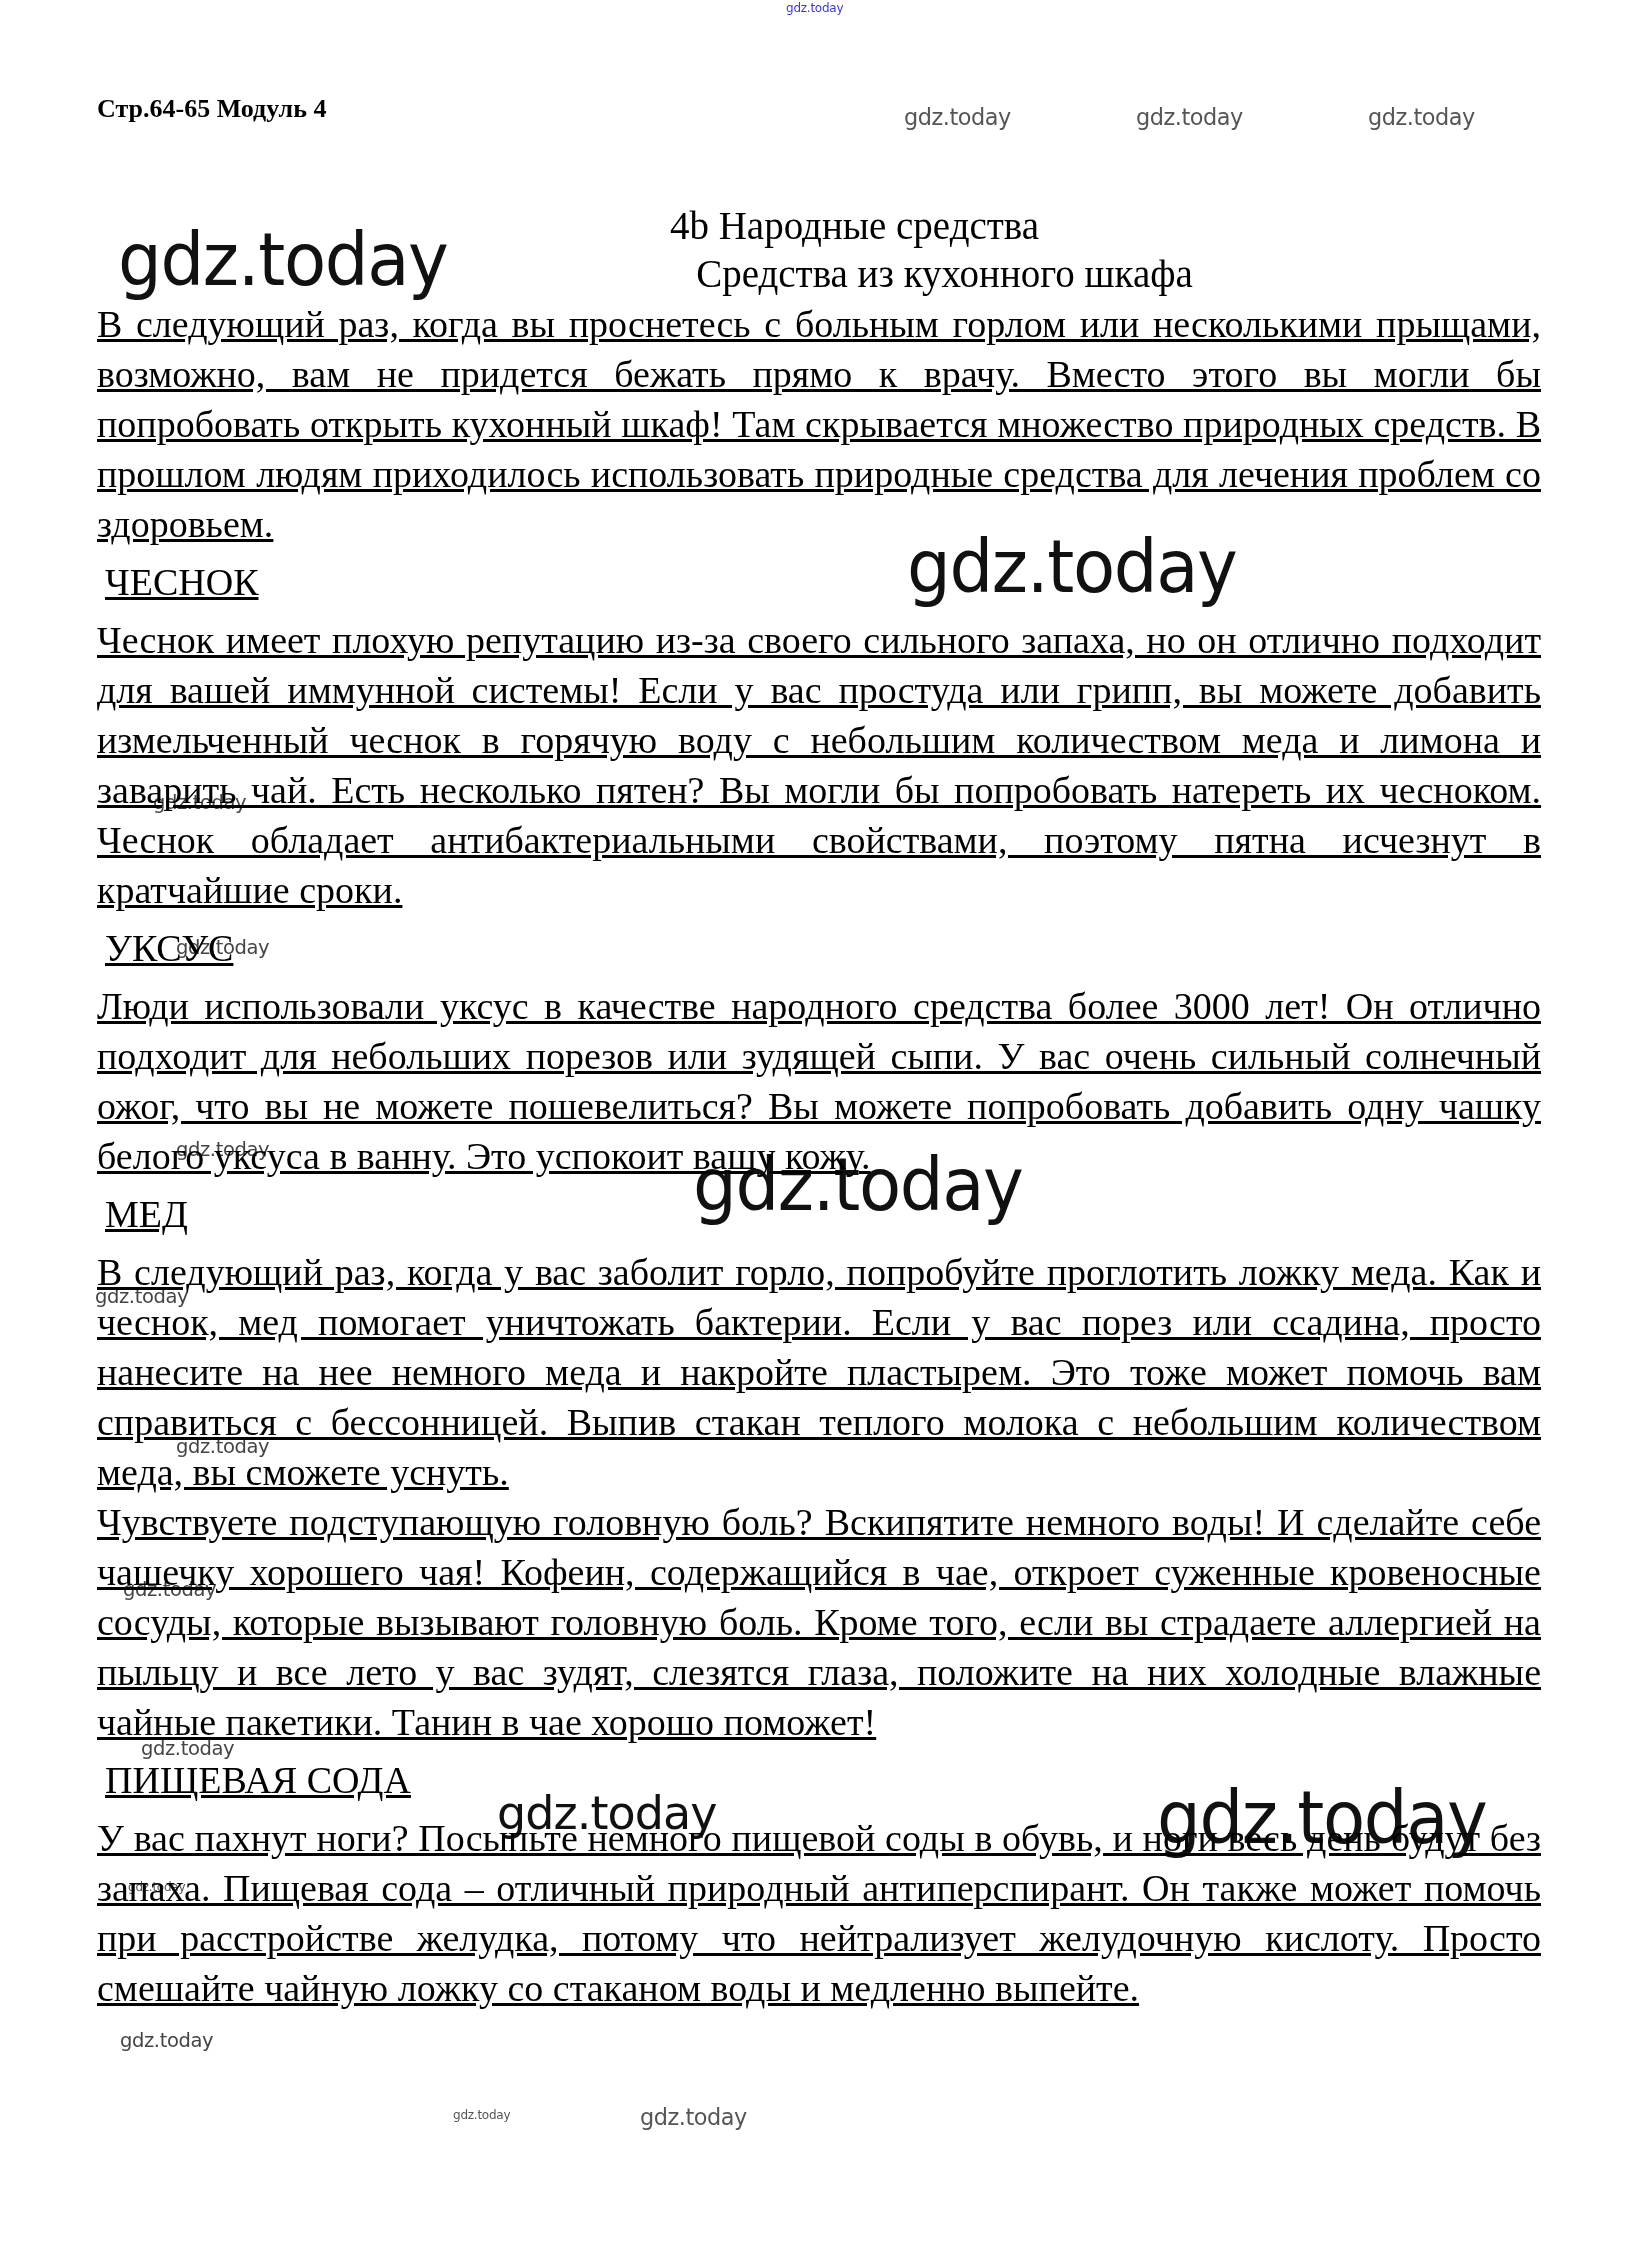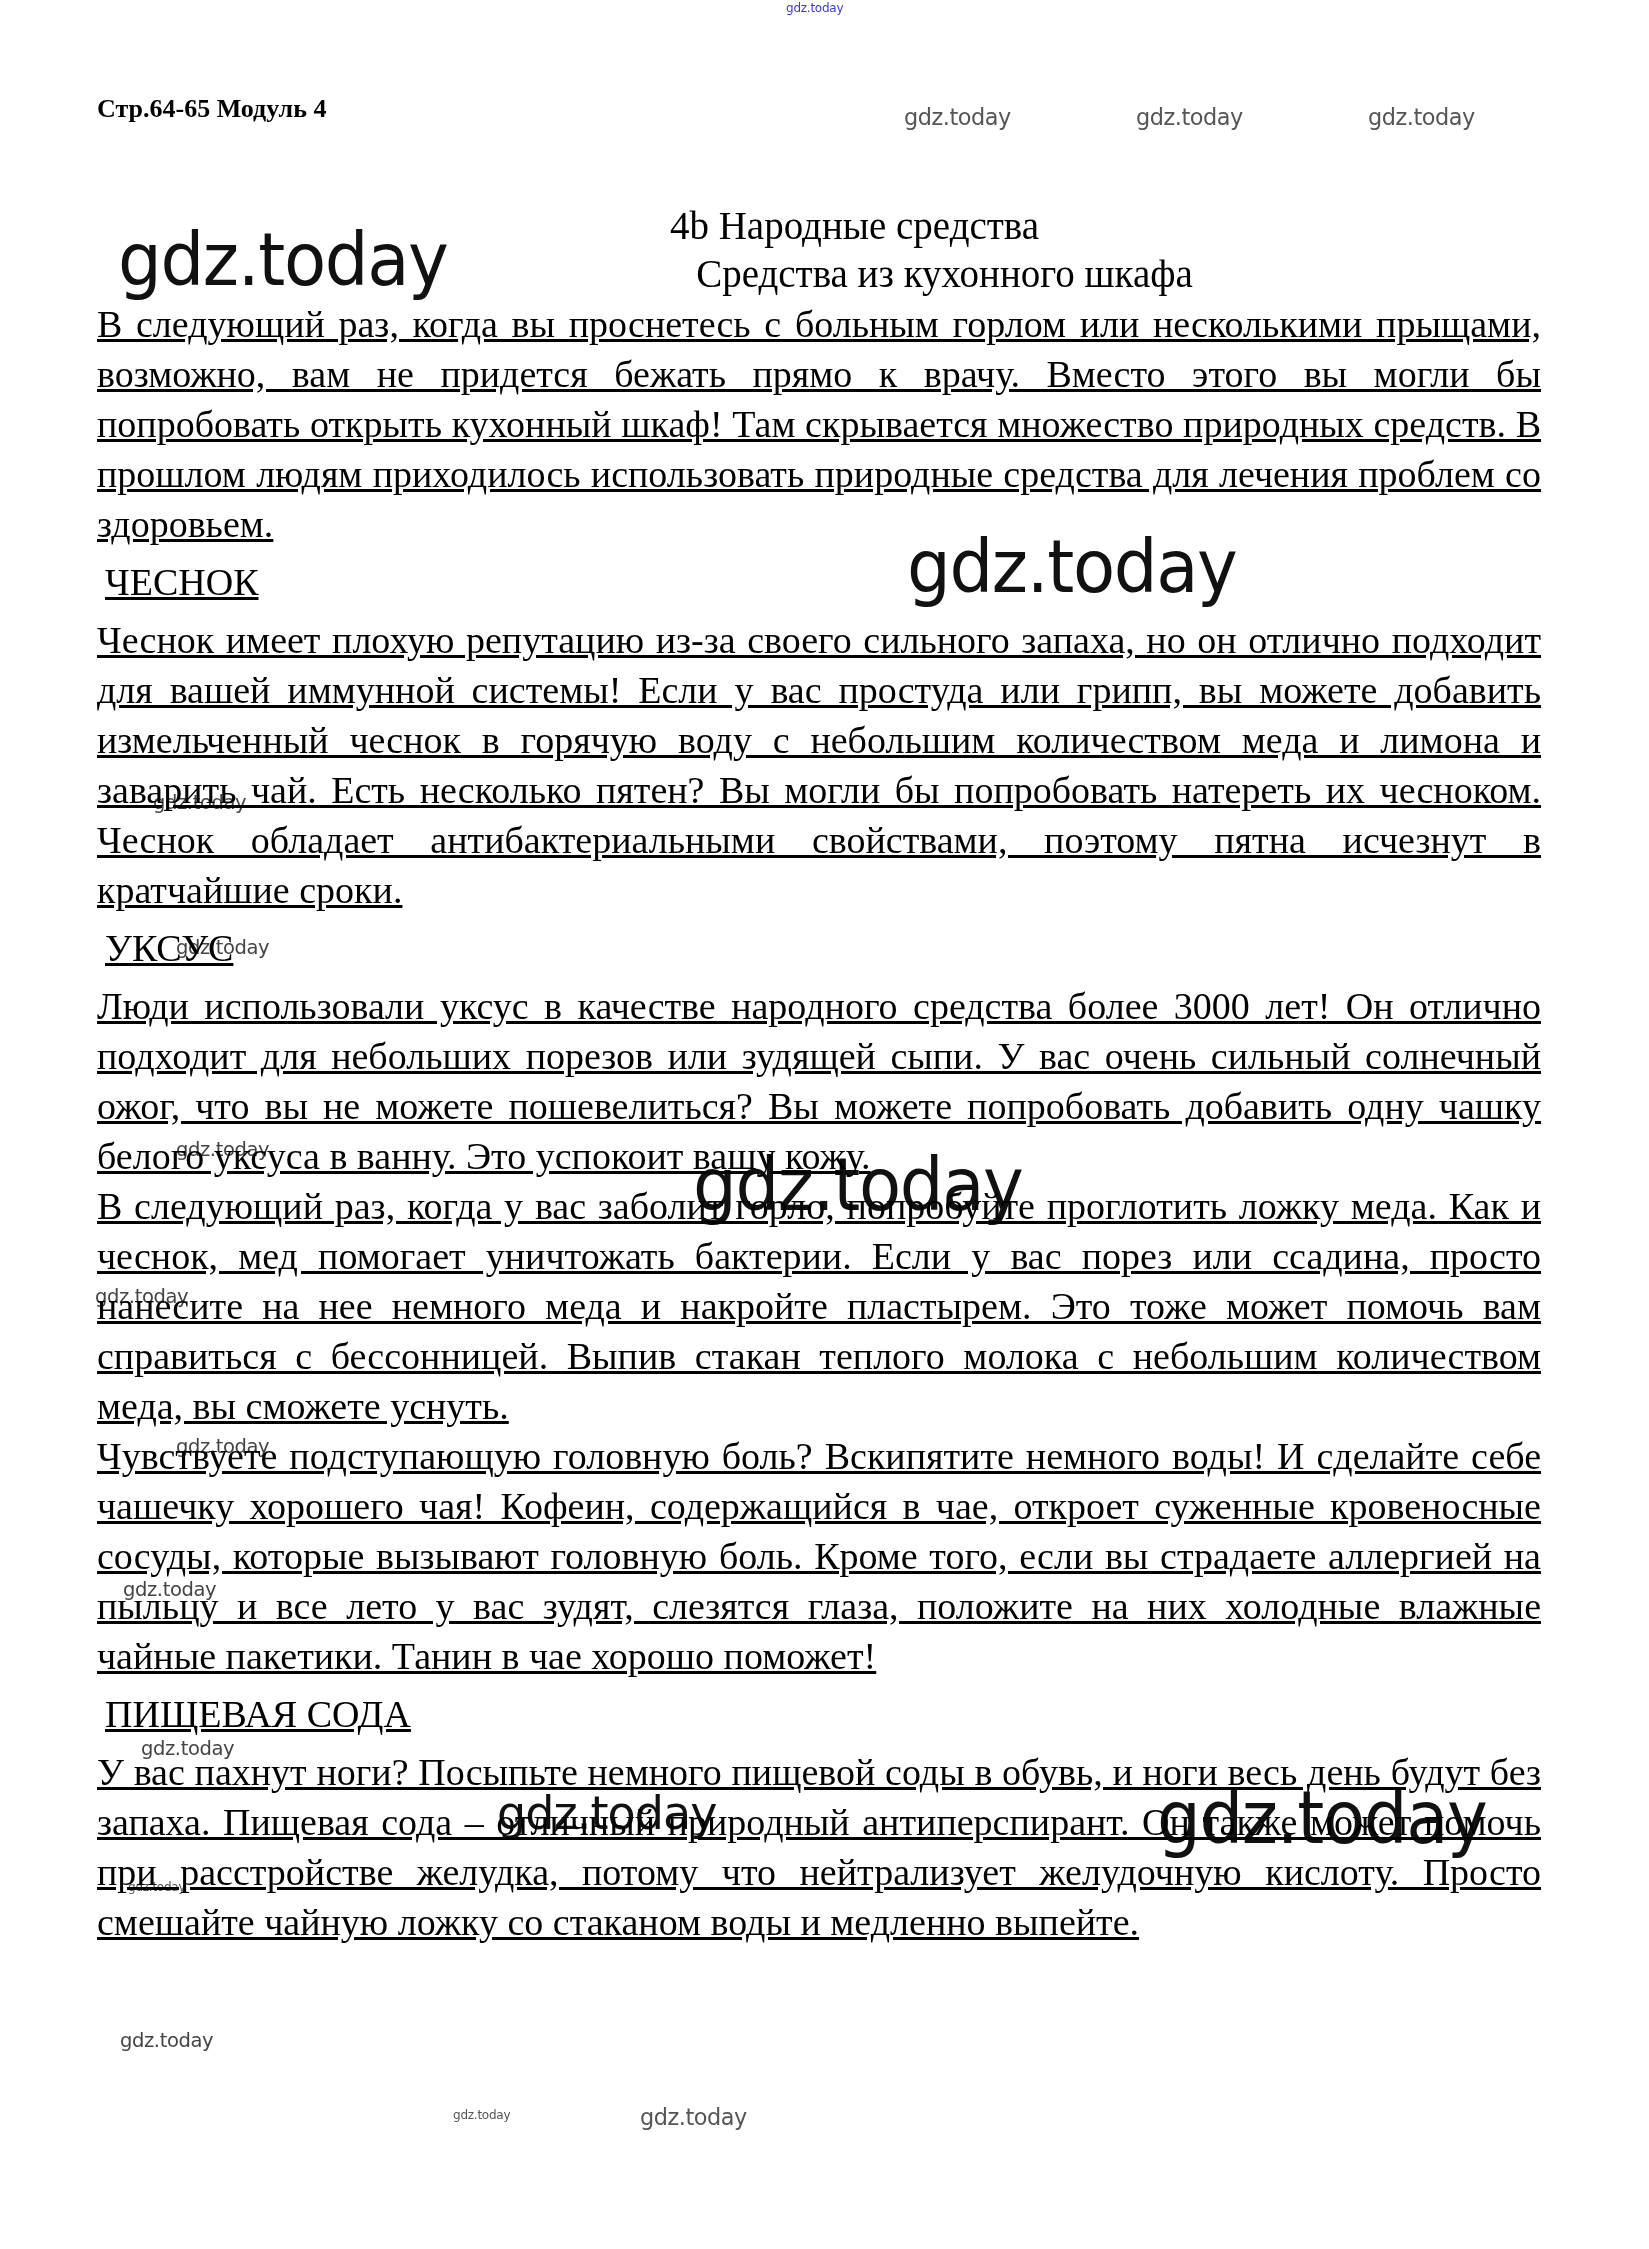--- a/index.html
+++ b/index.html
@@ -53,20 +53,21 @@
 
   <div id="body" class="serif">
     <p>В следующий раз, когда вы проснетесь с больным горлом или несколькими прыщами, возможно, вам не придется бежать прямо к врачу. Вместо этого вы могли бы попробовать открыть кухонный шкаф! Там скрывается множество природных средств. В прошлом людям приходилось использовать природные средства для лечения проблем со здоровьем.</p>
 
     <p class="sec">ЧЕСНОК</p>
     <p>Чеснок имеет плохую репутацию из-за своего сильного запаха, но он отлично подходит для вашей иммунной системы! Если у вас простуда или грипп, вы можете добавить измельченный чеснок в горячую воду с небольшим количеством меда и лимона и заварить чай. Есть несколько пятен? Вы могли бы попробовать натереть их чесноком. Чеснок обладает антибактериальными свойствами, поэтому пятна исчезнут в кратчайшие сроки.</p>
 
     <p class="sec">УКСУС</p>
     <p>Люди использовали уксус в качестве народного средства более 3000 лет! Он отлично подходит для небольших порезов или зудящей сыпи. У вас очень сильный солнечный ожог, что вы не можете пошевелиться? Вы можете попробовать добавить одну чашку белого уксуса в ванну. Это успокоит вашу кожу.</p>
 
+    <p class="sec">МЕД</p>
     <p>В следующий раз, когда у вас заболит горло, попробуйте проглотить ложку меда. Как и чеснок, мед помогает уничтожать бактерии. Если у вас порез или ссадина, просто нанесите на нее немного меда и накройте пластырем. Это тоже может помочь вам справиться с бессонницей. Выпив стакан теплого молока с небольшим количеством меда, вы сможете уснуть.</p>
 
     <p>Чувствуете подступающую головную боль? Вскипятите немного воды! И сделайте себе чашечку хорошего чая! Кофеин, содержащийся в чае, откроет суженные кровеносные сосуды, которые вызывают головную боль. Кроме того, если вы страдаете аллергией на пыльцу и все лето у вас зудят, слезятся глаза, положите на них холодные влажные чайные пакетики. Танин в чае хорошо поможет!</p>
 
     <p class="sec">ПИЩЕВАЯ СОДА</p>
     <p>У вас пахнут ноги? Посыпьте немного пищевой соды в обувь, и ноги весь день будут без запаха. Пищевая сода – отличный природный антиперспирант. Он также может помочь при расстройстве желудка, потому что нейтрализует желудочную кислоту. Просто смешайте чайную ложку со стаканом воды и медленно выпейте.</p>
   </div>
 </div>
 
 

